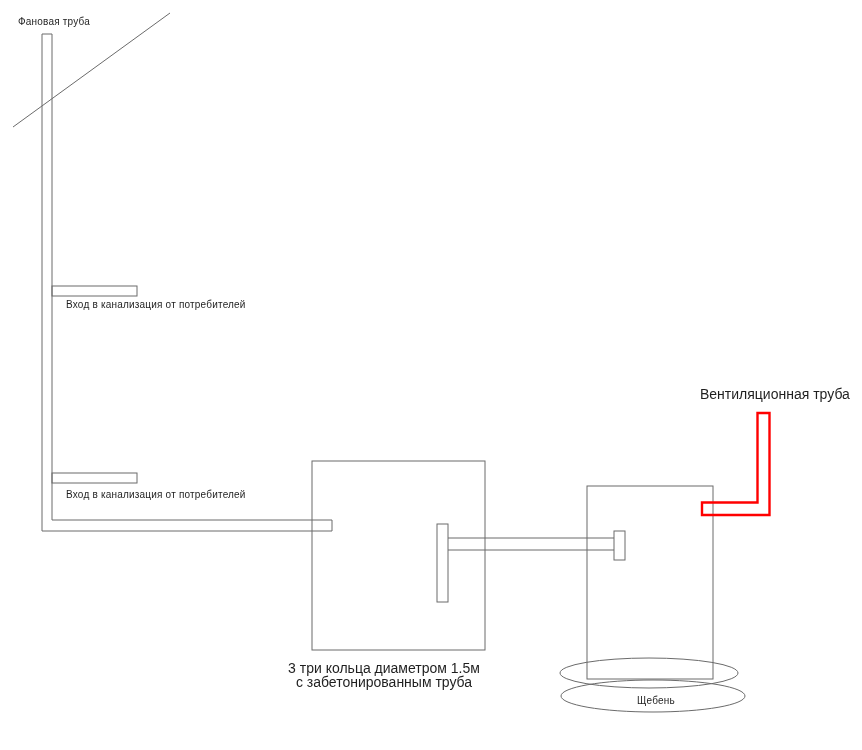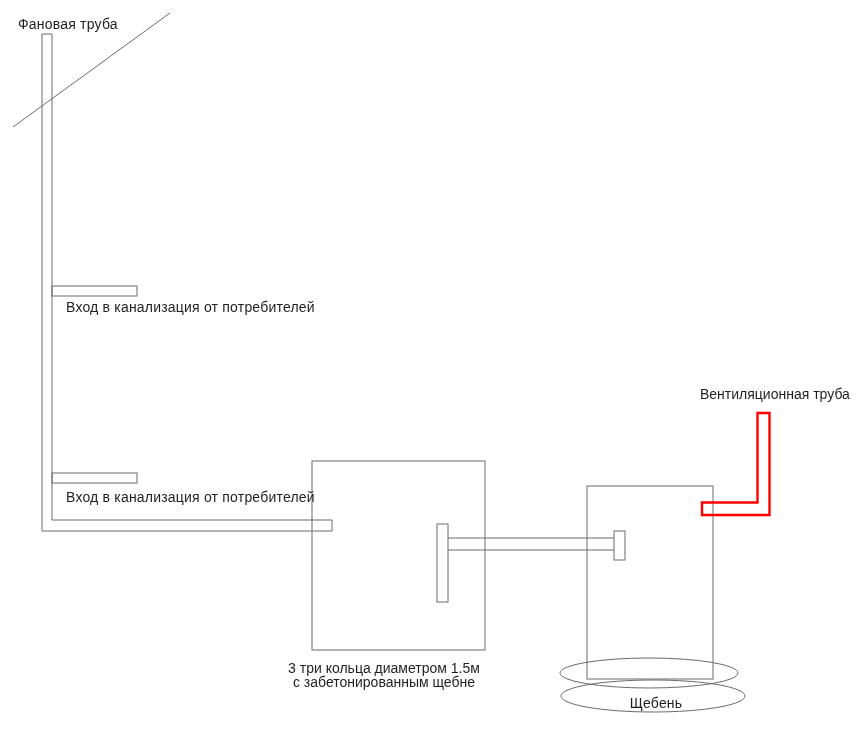--- a/index.html
+++ b/index.html
@@ -23,21 +23,21 @@
   }
   .canvas svg { position: absolute; left: 0; top: 0; }
   .gray-stroke { stroke: var(--line); stroke-width: 1; fill: none; }
   .gray-stroke-fill { stroke: var(--line); stroke-width: 1; fill: #ffffff; }
   .vent-stroke { stroke: var(--vent); stroke-width: 2.4; fill: none; }
   .label {
     position: absolute;
     color: var(--text);
     white-space: nowrap;
   }
-  .label-sm { font-size: 14px; letter-spacing: 0.2px; }
+  .label-sm { font-size: 10px; letter-spacing: 0.2px; }
   .label-lg { font-size: 14px; line-height: 14px; }
   .caption-center { text-align: center; white-space: normal; }
 </style>
 </head>
 <body>
 
 <div class="canvas">
 
   <svg width="862" height="750" viewBox="0 0 862 750">
 
@@ -70,19 +70,19 @@
   <div class="label label-sm" style="left:18px; top:16px;">Фановая труба</div>
 
   <div class="label label-sm" style="left:66px; top:299px;">Вход в канализация от потребителей</div>
 
   <div class="label label-sm" style="left:66px; top:489px;">Вход в канализация от потребителей</div>
 
   <div class="label label-lg" style="left:700px; top:387px;text-align:right;">Вентиляционная труба</div>
 
   <div class="label label-lg caption-center" style="left:254px; top:661px; width:260px;">
     <div>3 три кольца диаметром 1.5м</div>
-    <div>с забетонированным щебне</div>
+    <div>с забетонированным труба</div>
   </div>
 
   <div class="label label-sm caption-center" style="left:626px; top:695px; width:60px;">Щебень</div>
 
 
 </div>
 
 </body></html>

